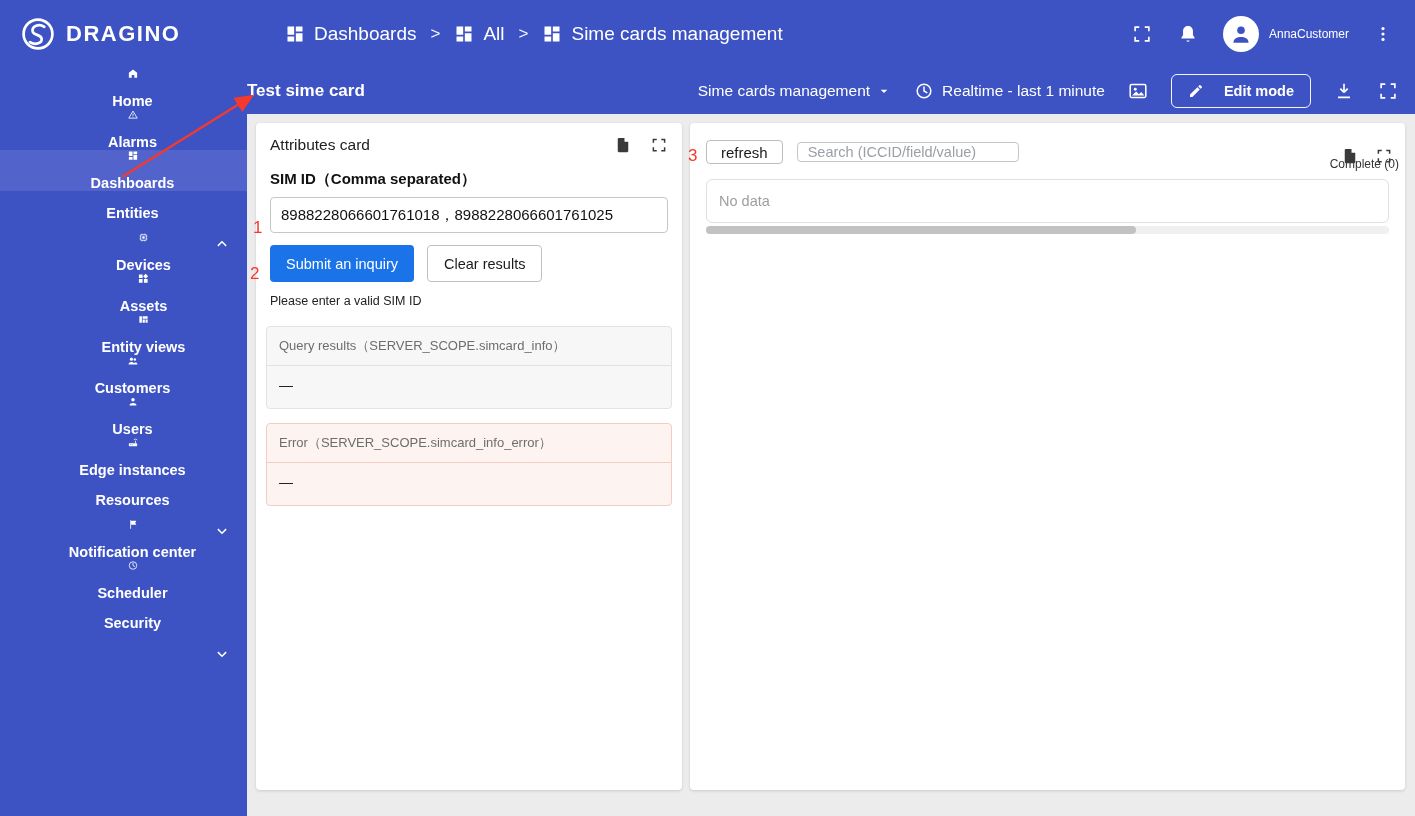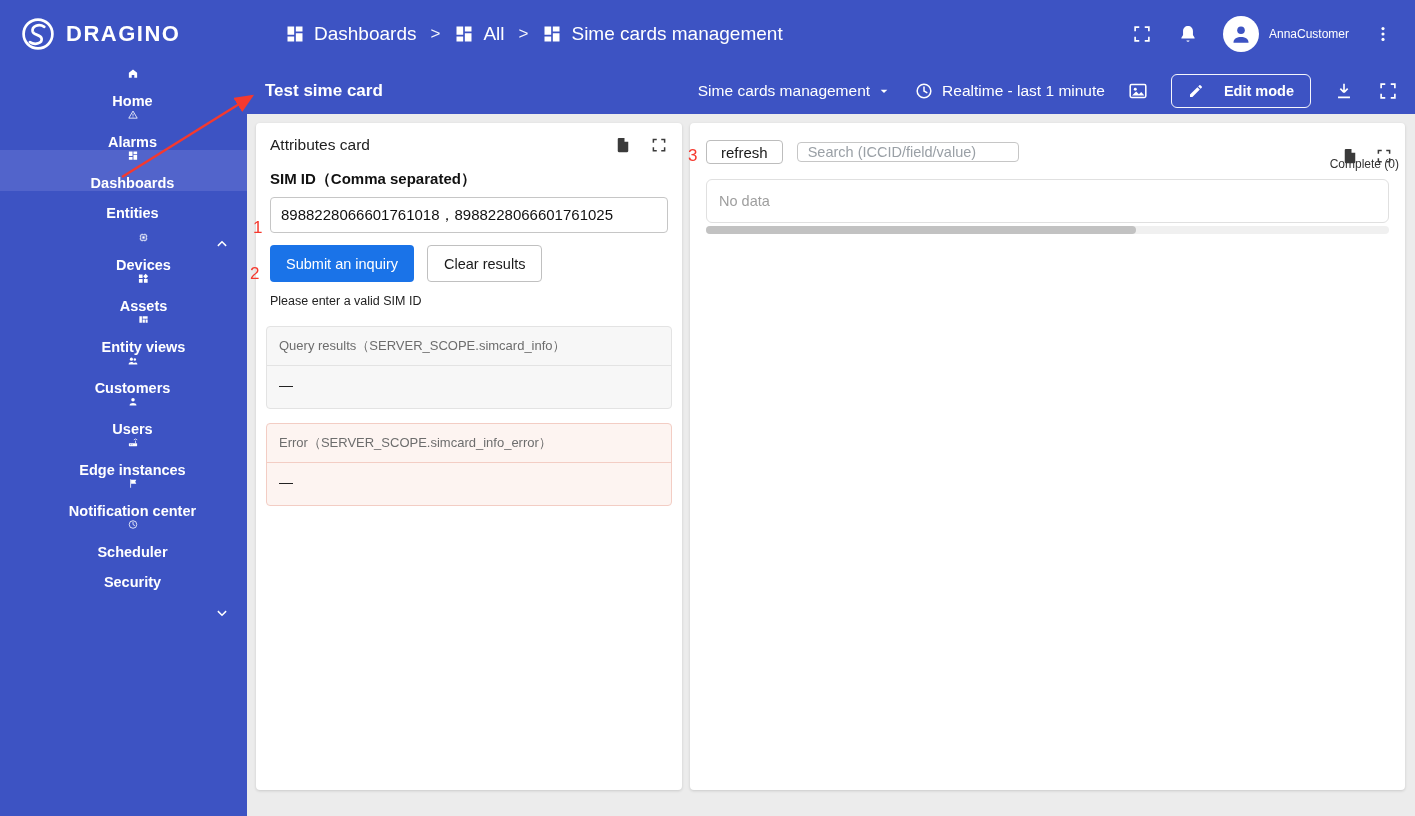--- a/index.html
+++ b/index.html
@@ -29,21 +29,21 @@
 
   
   .sidebar{position:absolute;top:68px;left:0;width:247px;height:748px;background:var(--primary);z-index:4;}
   .nav-item{height:41px;display:flex;align-items:center;gap:14px;padding-left:18px;color:#fff;font-size:14.5px;font-weight:600;cursor:pointer;flex-direction:column;}
   .nav-item.active{background:var(--primary-active);}
   .nav-item.child{padding-left:40px;font-weight:600;text-align:right;}
   .nav-chev{margin-left:auto;margin-right:16px;display:flex;}
 
   
   .dash-toolbar{position:absolute;top:68px;left:247px;width:1168px;height:46px;background:var(--primary);display:flex;align-items:center;color:#fff;z-index:4;}
-  .page-title{font-size:17px;font-weight:700;margin-left:18px;text-align:center;}
+  .page-title{font-size:17px;font-weight:700;text-align:center;}
   .toolbar-right{margin-left:auto;display:flex;align-items:center;gap:22px;padding-right:16px;}
   .dash-select{display:flex;align-items:center;gap:6px;background:none;border:none;color:#fff;font-size:15.5px;font-family:inherit;cursor:pointer;}
   .timewindow{display:flex;align-items:center;gap:8px;font-size:15.5px;cursor:pointer;}
   .edit-btn{display:flex;align-items:center;gap:20px;background:transparent;border:1px solid rgba(255,255,255,.95);border-radius:6px;height:34px;padding:0 16px;color:#fff;font-size:14.5px;font-weight:700;font-family:inherit;cursor:pointer;}
 
   
   .content{position:absolute;top:114px;left:247px;width:1168px;height:702px;background:var(--content-bg);}
   .card{position:absolute;background:#fff;border-radius:4px;box-shadow:0 1px 3px rgba(0,0,0,.15);}
   .attributes-card{left:9px;top:9px;width:426px;height:667px;}
   .table-card{left:443px;top:9px;width:715px;height:667px;}
@@ -221,20 +221,31 @@
   </div>
   <div class="nav-item">
     <svg width="20" height="20" viewBox="0 0 24 24">
         <rect x="3" y="13.5" width="18" height="6.5" rx="1.2" fill="#fff"></rect>
         <circle cx="6.5" cy="16.8" r="1" fill="#3d53c3"></circle>
         <circle cx="10" cy="16.8" r="1" fill="#3d53c3"></circle>
         <path d="M17.5 13.5V8" stroke="#fff" stroke-width="1.6"></path>
         <path d="M13.8 6.2a5.2 5.2 0 017.4 0" fill="none" stroke="#fff" stroke-width="1.6"></path>
       </svg>
     <span class="nav-label">Edge instances</span>
+  </div>
+  <div class="nav-item">
+    <svg width="20" height="20" viewBox="0 0 24 24" fill="#fff">
+        <path d="M3 5.5h6.5l2 2H21V19H3z"></path>
+      </svg>
+    <span class="nav-label">Resources</span>
+    <span class="nav-chev">
+      <svg width="18" height="18" viewBox="0 0 24 24" fill="none" stroke="#fff" stroke-width="2">
+          <path d="M6.5 9.5L12 15l5.5-5.5"></path>
+        </svg>
+    </span>
   </div>
   <div class="nav-item">
     <svg width="20" height="20" viewBox="0 0 24 24" fill="#fff">
         <path d="M6 2.8h1.8V21H6z"></path>
         <path d="M7.8 4h11.4l-2.3 4.4 2.3 4.4H7.8z"></path>
       </svg>
     <span class="nav-label">Notification center</span>
   </div>
   <div class="nav-item">
     <svg width="20" height="20" viewBox="0 0 24 24">

